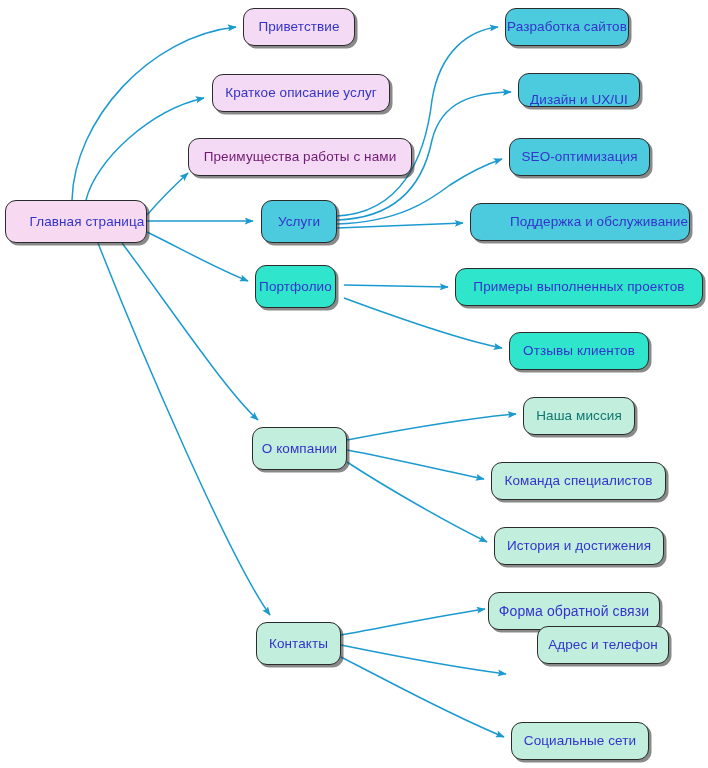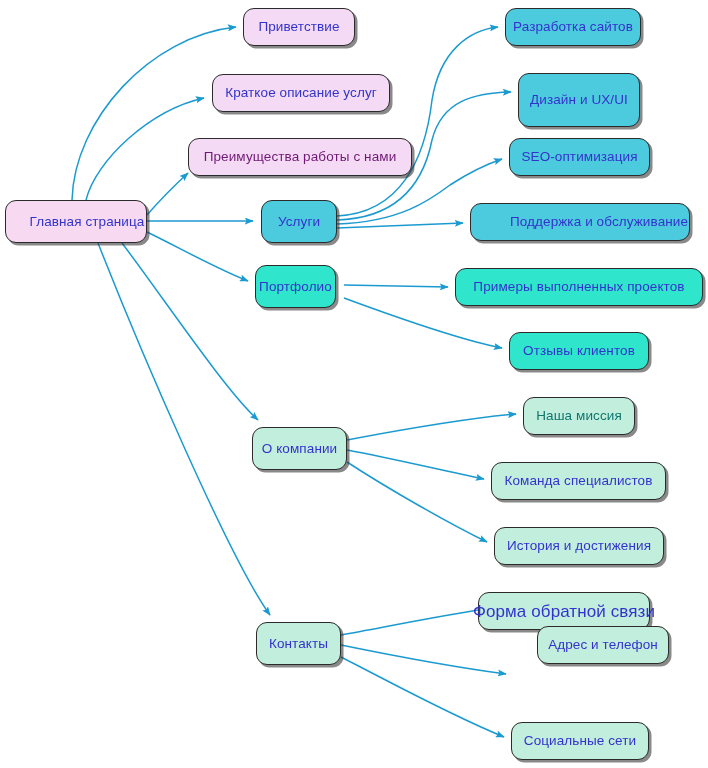--- a/index.html
+++ b/index.html
@@ -83,24 +83,24 @@
       </div>
       <div class="node" style="left: 212px; top: 74px; width: 178px; height: 38px; background: rgb(244, 218, 244); font-size: 13.5px; color: rgb(51, 51, 204); border-color: rgb(43, 43, 43);">
         <span>Краткое описание услуг</span>
       </div>
       <div class="node" style="left: 188px; top: 138px; width: 224px; height: 38px; background: rgb(244, 218, 244); font-size: 13.5px; color: #701a75; border-color: rgb(43, 43, 43);">
         <span>Преимущества работы с нами</span>
       </div>
       <div class="node" style="left: 261px; top: 200px; width: 76px; height: 43px; background: rgb(77, 203, 222); font-size: 13.5px; color: rgb(51, 51, 204); border-color: rgb(43, 43, 43);">
         <span>Услуги</span>
       </div>
-      <div class="node" style="left: 505px; top: 8px; width: 136px; height: 38px; background: rgb(77, 203, 222); font-size: 13.5px; color: rgb(51, 51, 204); border-color: rgb(43, 43, 43);">
+      <div class="node" style="left: 505px; top: 8px; width: 124px; height: 38px; background: rgb(77, 203, 222); font-size: 13.5px; color: rgb(51, 51, 204); border-color: rgb(43, 43, 43);">
         <span>Разработка сайтов</span>
       </div>
-      <div class="node" style="left: 518px; top: 73px; width: 122px; height: 54px; background: rgb(77, 203, 222); font-size: 13.5px; color: rgb(51, 51, 204); border-color: rgb(43, 43, 43);">
+      <div class="node" style="left: 518px; top: 73px; width: 122px; height: 34px; background: rgb(77, 203, 222); font-size: 13.5px; color: rgb(51, 51, 204); border-color: rgb(43, 43, 43); align-items: flex-end;">
         <span>Дизайн и UX/UI</span>
       </div>
       <div class="node" style="left: 509px; top: 138px; width: 141px; height: 38px; background: rgb(77, 203, 222); font-size: 13.5px; color: rgb(51, 51, 204); border-color: rgb(43, 43, 43);">
         <span>SEO-оптимизация</span>
       </div>
       <div class="node" style="left: 470px; top: 203px; width: 220px; height: 38px; background: rgb(77, 203, 222); font-size: 13.5px; color: rgb(51, 51, 204); border-color: rgb(43, 43, 43); padding-left: 38px;">
         <span>Поддержка и обслуживание</span>
       </div>
       <div class="node" style="left: 255px; top: 265px; width: 81px; height: 43px; background: rgb(47, 230, 204); font-size: 13.5px; color: rgb(51, 51, 204); border-color: rgb(43, 43, 43);">
         <span>Портфолио</span>
@@ -119,21 +119,21 @@
       </div>
       <div class="node" style="left: 491px; top: 462px; width: 175px; height: 38px; background: rgb(194, 238, 222); font-size: 13.5px; color: rgb(51, 51, 204); border-color: rgb(43, 43, 43);">
         <span>Команда специалистов</span>
       </div>
       <div class="node" style="left: 494px; top: 527px; width: 170px; height: 38px; background: rgb(194, 238, 222); font-size: 13.5px; color: rgb(51, 51, 204); border-color: rgb(43, 43, 43);">
         <span>История и достижения</span>
       </div>
       <div class="node" style="left: 256px; top: 622px; width: 85px; height: 43px; background: rgb(194, 238, 222); font-size: 13.5px; color: rgb(51, 51, 204); border-color: rgb(43, 43, 43);">
         <span>Контакты</span>
       </div>
-      <div class="node" style="left: 478px; top: 592px; width: 172px; height: 38px; background: rgb(194, 238, 222); font-size: 17px; color: rgb(51, 51, 204); border-color: rgb(43, 43, 43);">
+      <div class="node" style="left: 488px; top: 592px; width: 172px; height: 38px; background: rgb(194, 238, 222); font-size: 14px; color: rgb(51, 51, 204); border-color: rgb(43, 43, 43);">
         <span>Форма обратной связи</span>
       </div>
       <div class="node" style="left: 513px; top: 626px; width: 132px; height: 38px; background: rgb(194, 238, 222); font-size: 13.5px; color: rgb(51, 51, 204); border-color: rgb(43, 43, 43); margin-left: 24px;">
         <span>Адрес и телефон</span>
       </div>
       <div class="node" style="left: 511px; top: 722px; width: 138px; height: 38px; background: rgb(194, 238, 222); font-size: 13.5px; color: rgb(51, 51, 204); border-color: rgb(43, 43, 43);">
         <span>Социальные сети</span>
       </div>
     </div>
 </div>

